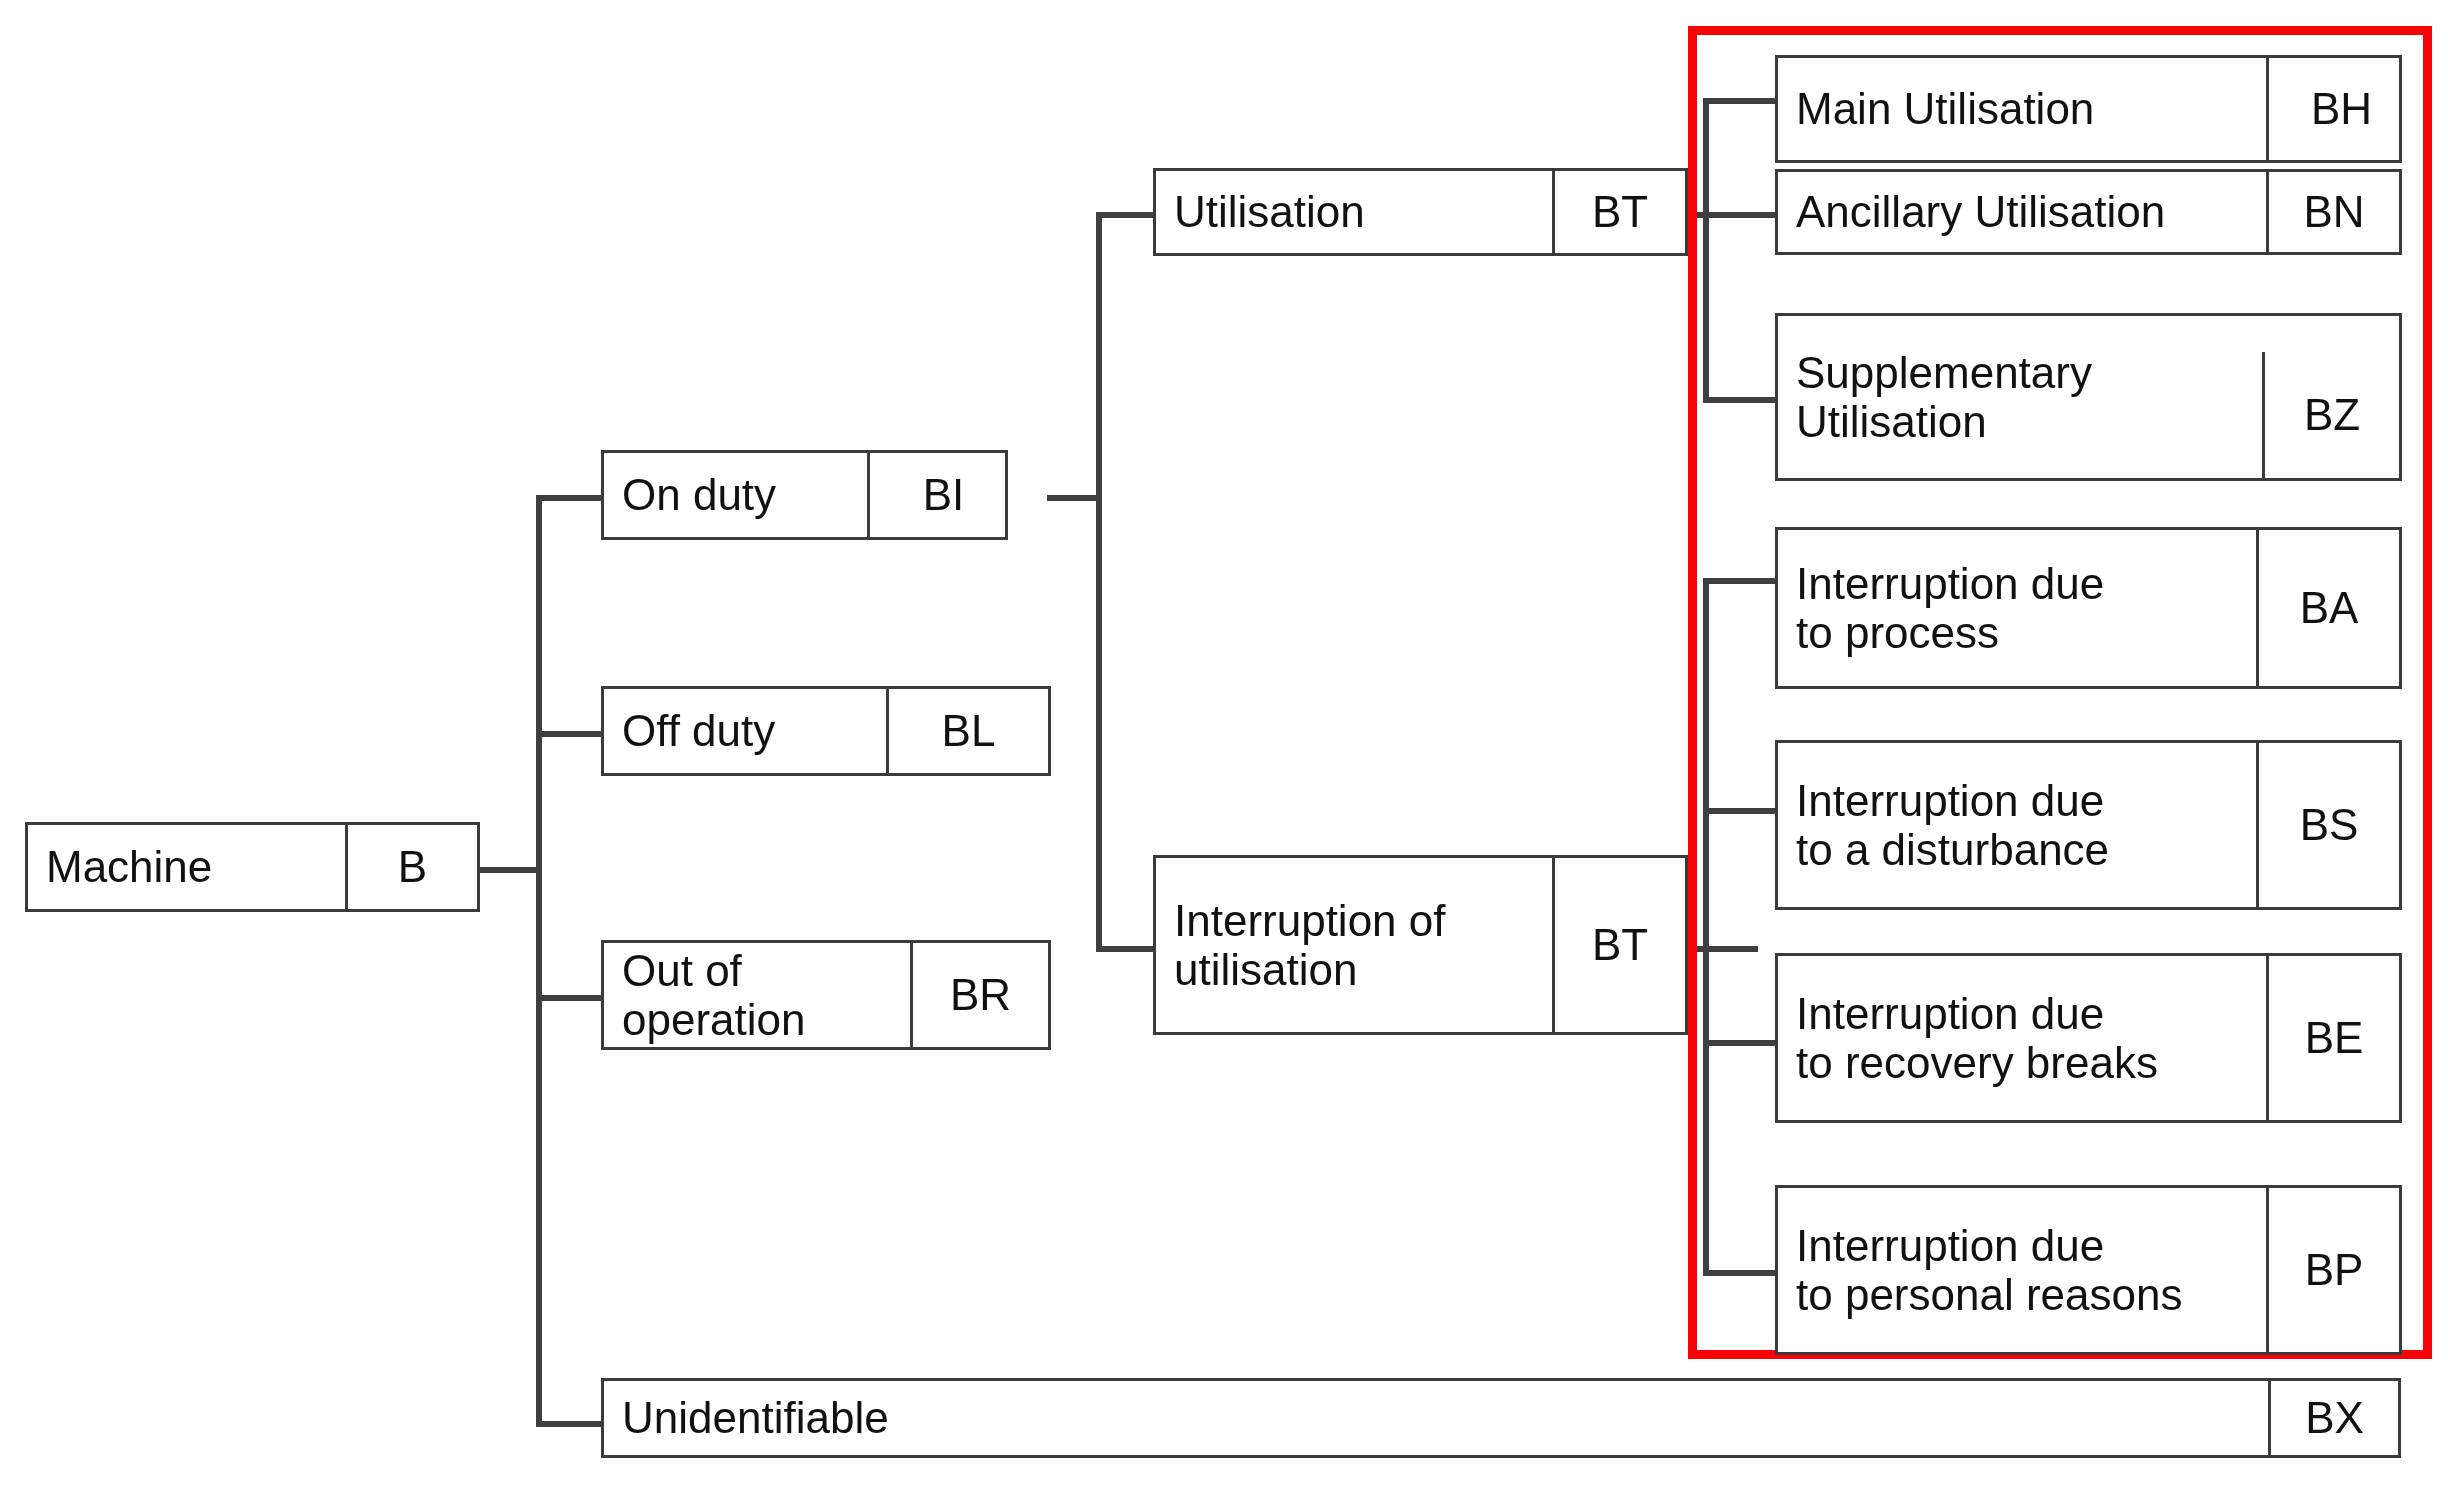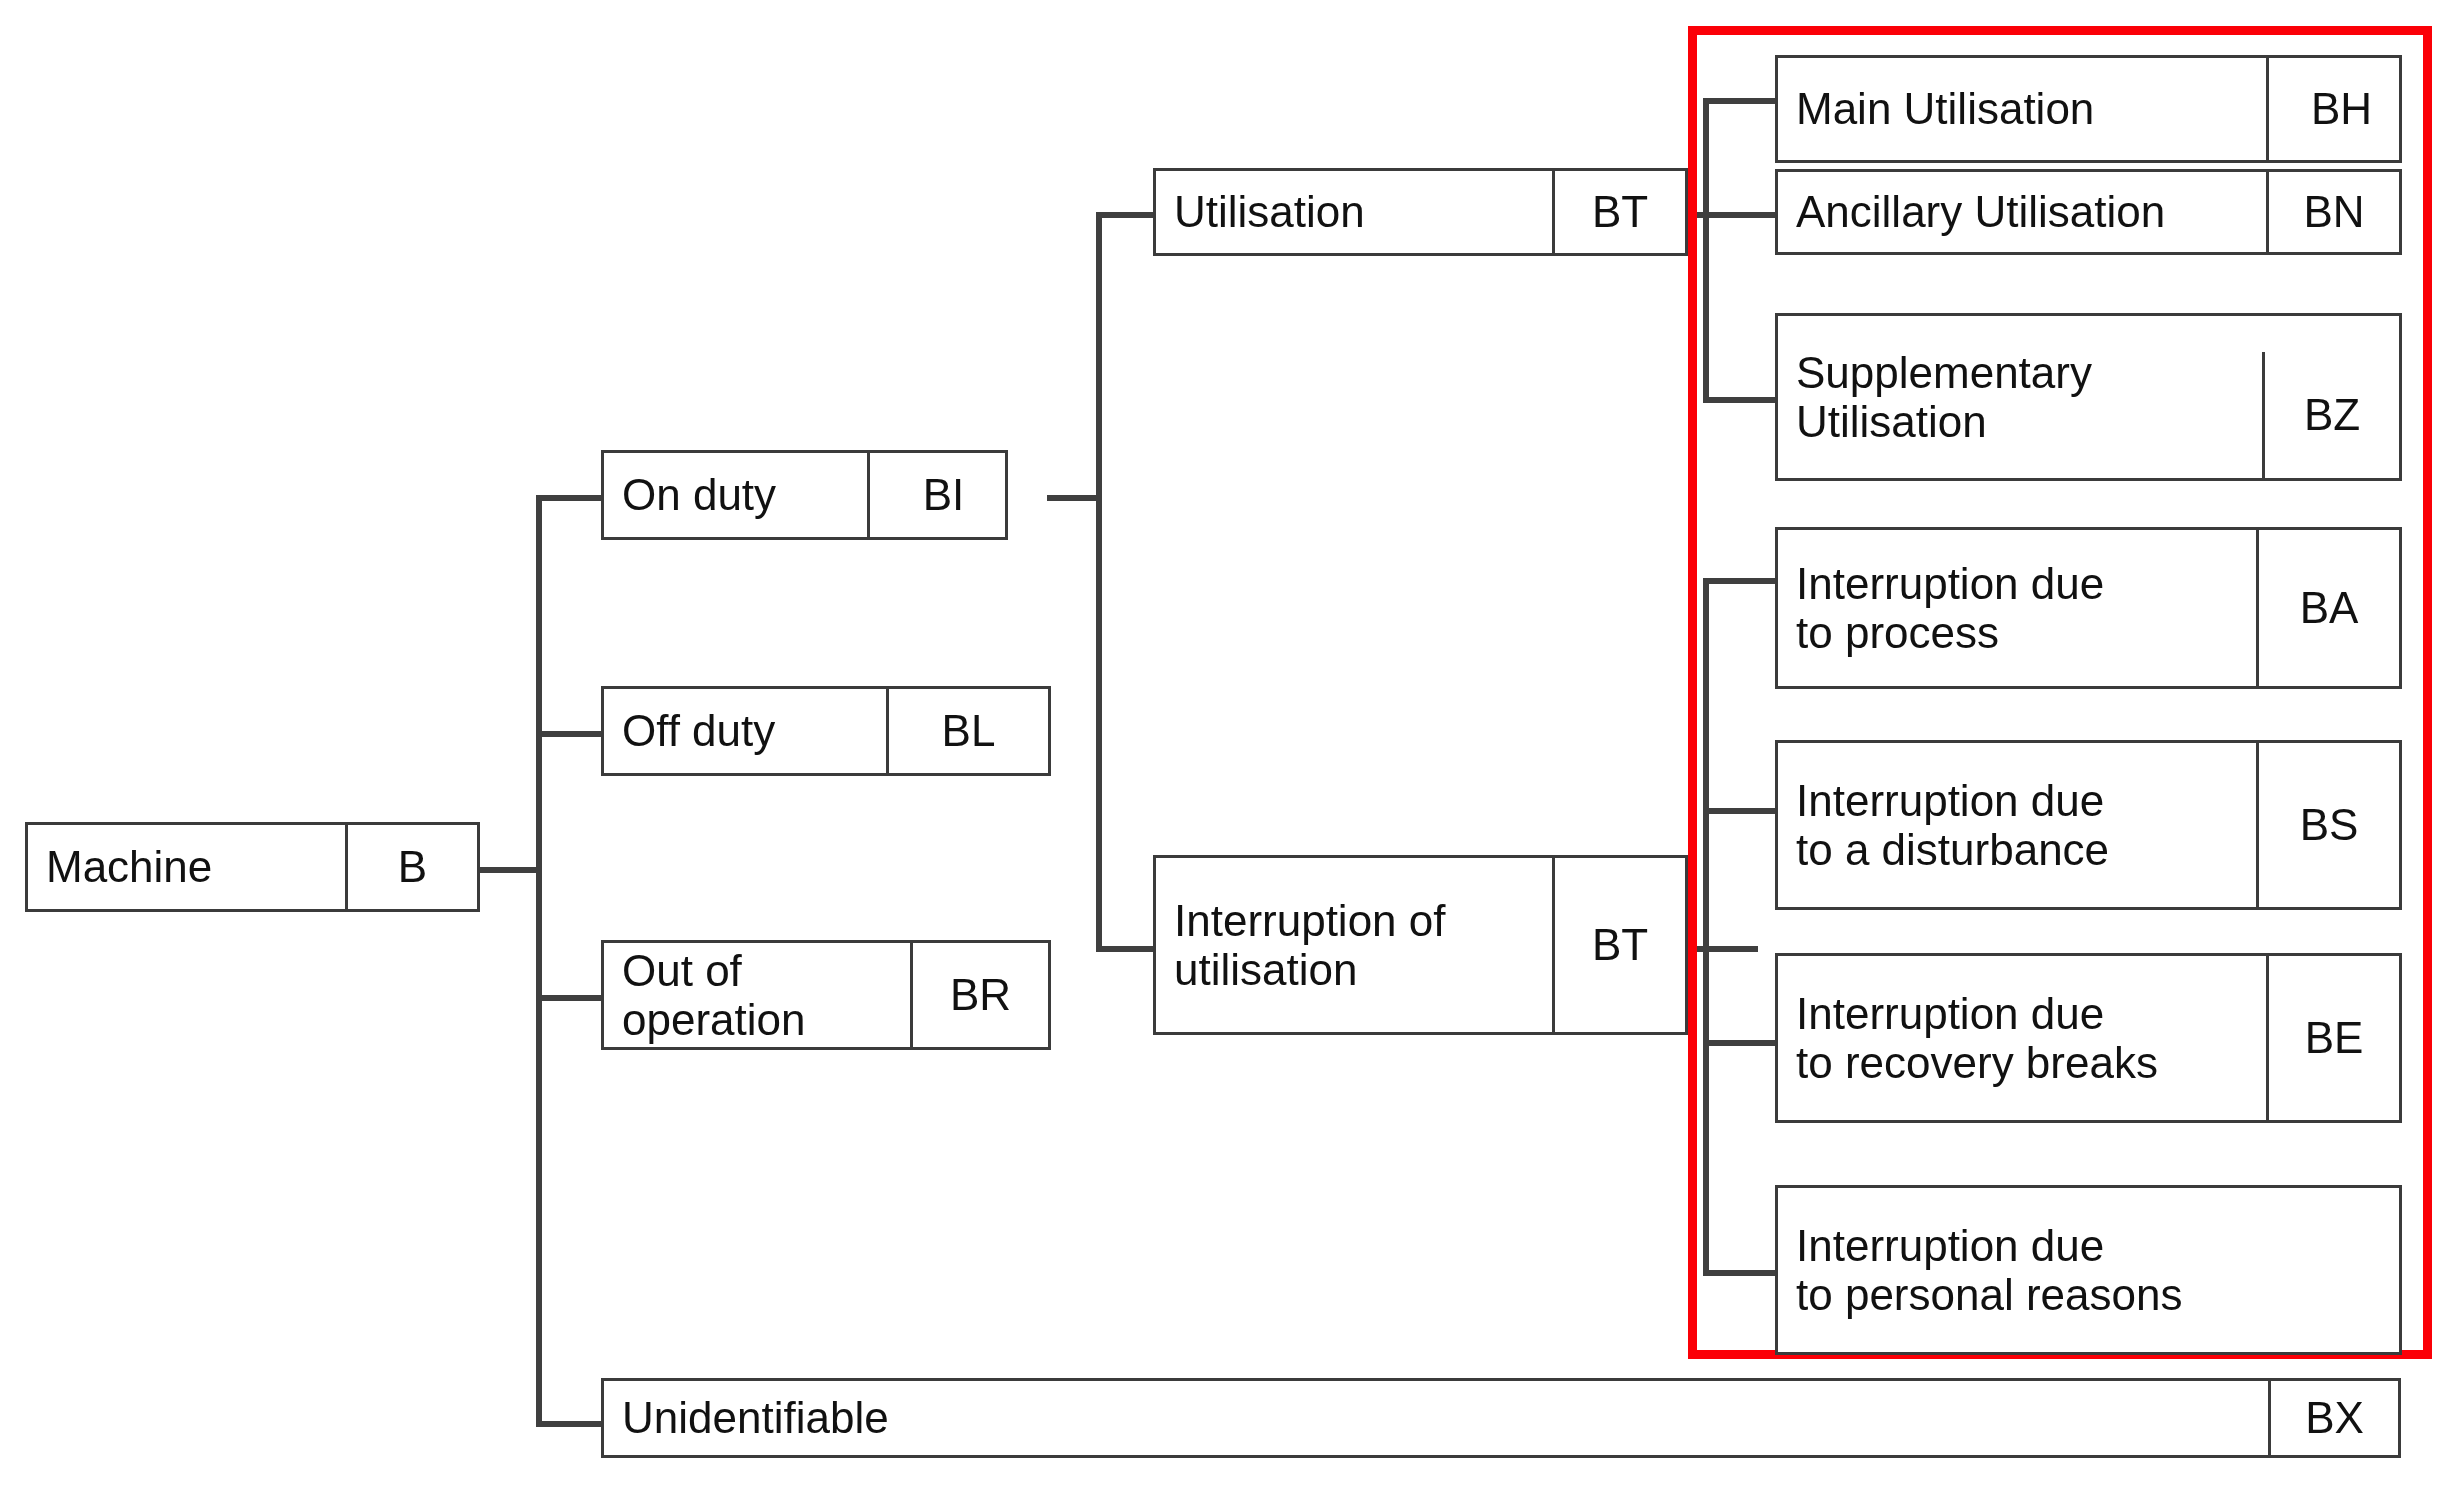--- a/index.html
+++ b/index.html
@@ -171,15 +171,16 @@
 
   <div class="node" style="left:1775px; top:953px; width:627px; height:170px;">
     <span class="label">Interruption due
 to recovery breaks</span>
     <span class="code" style="width:133px;">BE</span>
   </div>
 
   <div class="node" style="left:1775px; top:1185px; width:627px; height:170px;">
     <span class="label">Interruption due
 to personal reasons</span>
+    <span class="code" style="width:133px;">BP</span>
   </div>
 
 </div>
 
 </body></html>

